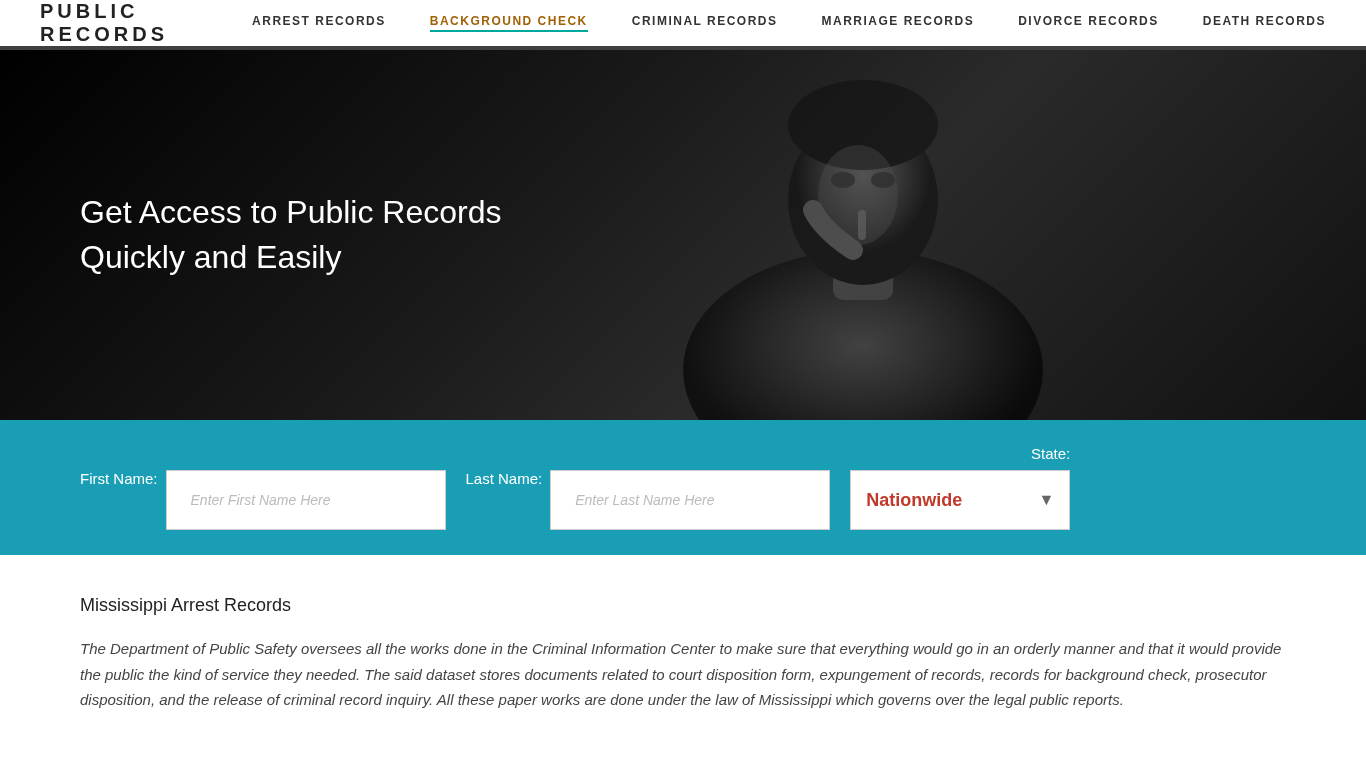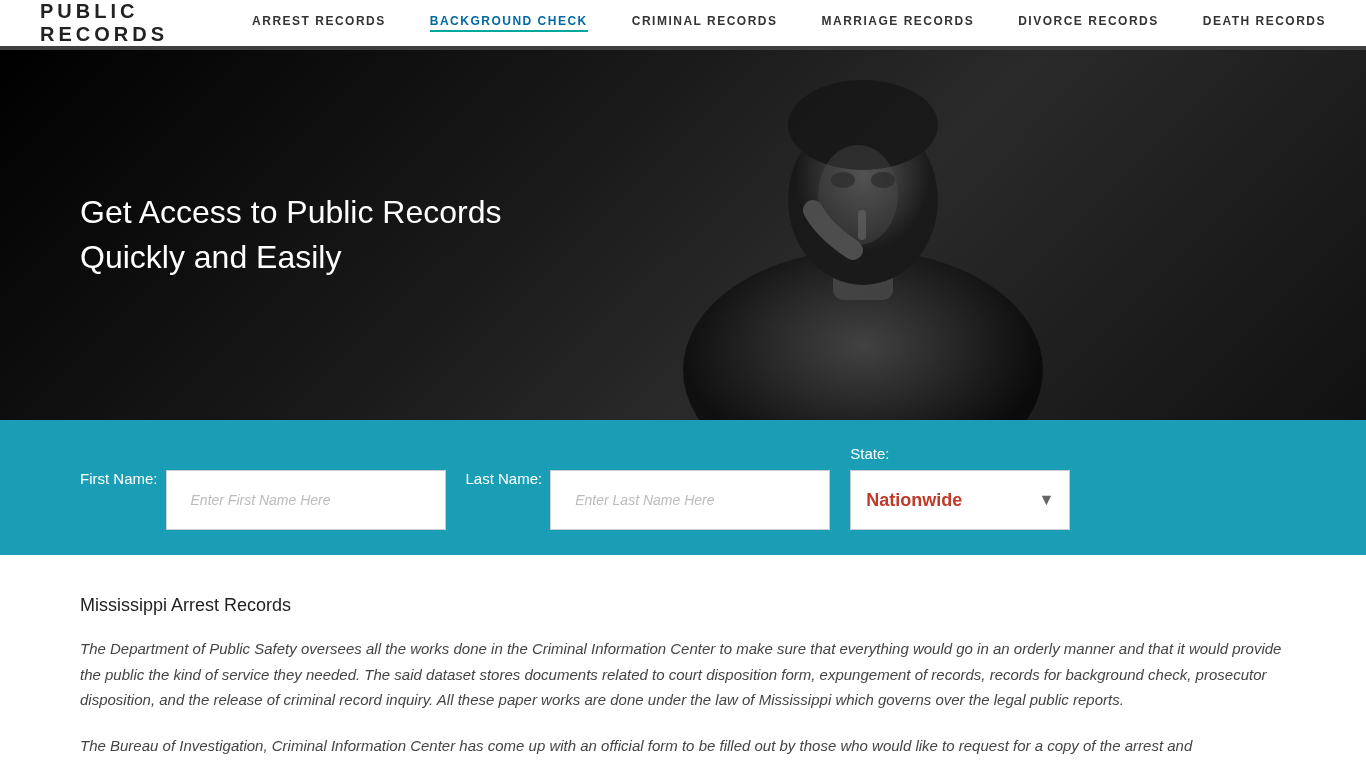--- a/index.html
+++ b/index.html
@@ -44,21 +44,21 @@
       font-size: 12px;
       font-weight: 700;
       letter-spacing: 1.5px;
       color: #333;
       text-decoration: none;
       text-transform: uppercase;
       white-space: nowrap;
     }
 
     nav a.active {
-      color: #0369a1;
+      color: #a16207;
       border-bottom: 2px solid #00a99d;
       padding-bottom: 2px;
     }
 
     
     .hero {
       position: relative;
       width: 100%;
       height: 370px;
       background: linear-gradient(135deg, #000 0%, #1a1a1a 40%, #2a2a2a 60%, #111 100%);
@@ -122,21 +122,21 @@
     .state-field {
       display: flex;
       flex-direction: column;
       gap: 8px;
     }
 
     .state-field label {
       color: #fff;
       font-size: 15px;
       font-weight: 400;
-      text-align: left;
+      text-align: right;
     }
 
     .state-select-wrapper {
       position: relative;
       width: 220px;
       height: 60px;
       background: #fff;
       border: 1px solid #ccc;
       display: flex;
       align-items: center;
@@ -334,14 +334,13 @@
       </select>
       <span class="state-select-arrow">▼</span>
     </div>
   </div>
 
 </div>
 
 <div class="content">
   <h2>Mississippi Arrest Records</h2>
   <p>The Department of Public Safety oversees all the works done in the Criminal Information Center to make sure that everything would go in an orderly manner and that it would provide the public the kind of service they needed. The said dataset stores documents related to court disposition form, expungement of records, records for background check, prosecutor disposition, and the release of criminal record inquiry. All these paper works are done under the law of Mississippi which governs over the legal public reports.</p>
-  <p>The Bureau of Investigation, Criminal Information Center has come up with an official form to be filled out by those who would like to request for a copy of the arrest and</p>
 </div>
 
 </body></html>

